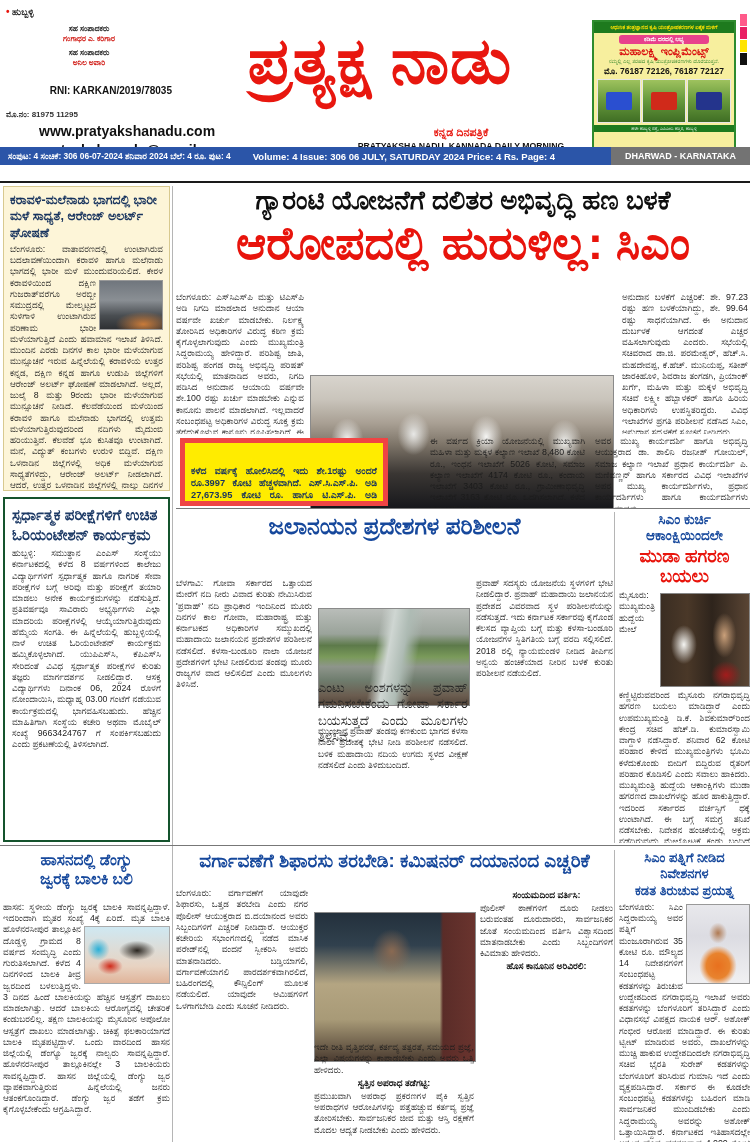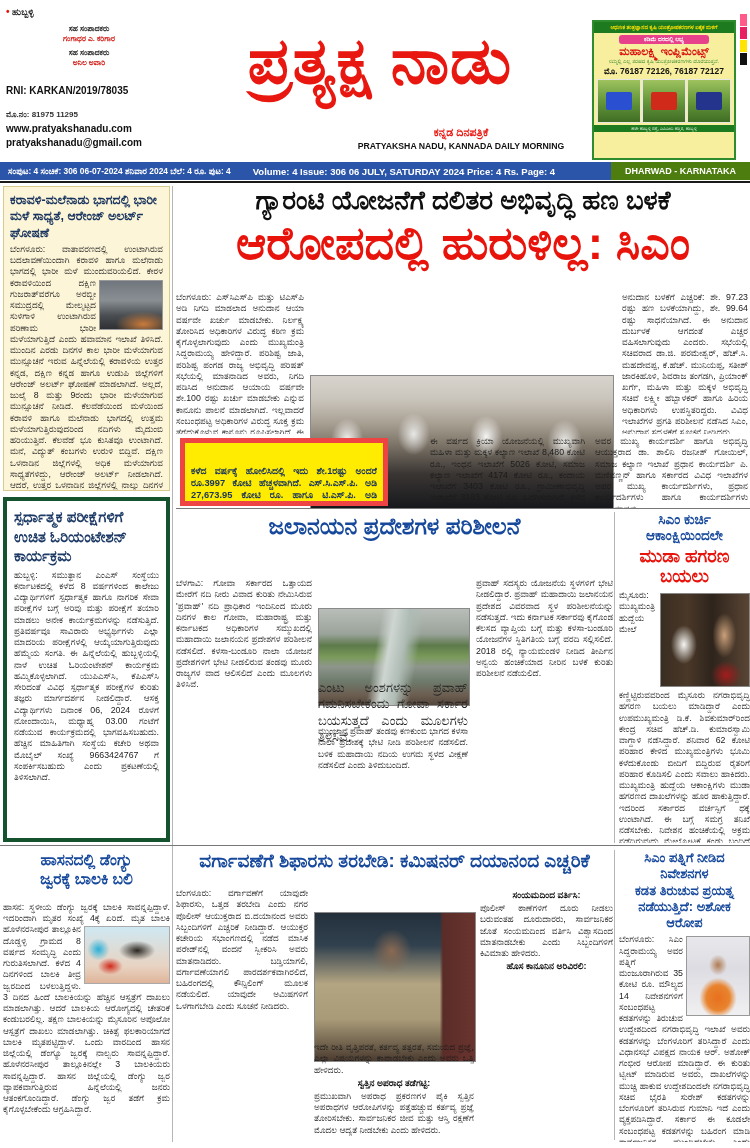--- a/index.html
+++ b/index.html
@@ -9,23 +9,23 @@
   .body-text{font-size:8.8px;line-height:1.28;color:#1c1c1c;text-align:justify;overflow:hidden;}
   .photo{position:relative;overflow:hidden;border:1px solid #8a8a8a;}
 
   
   #mast-left{left:6px;top:6px;width:166px;}
   .city-line{font-size:9px;font-weight:bold;color:#222;}
   .city-dot{color:#e8140c;font-size:10px;}
   .editors{text-align:center;margin-top:6px;line-height:1.35;}
   .ed-label{font-size:7.5px;color:#222;font-weight:bold;}
   .ed-name{font-size:7.5px;color:#d01812;font-weight:bold;}
-  .rni{font-size:10px;font-weight:bold;color:#111;margin-top:16px;}
+  .rni{font-size:10px;font-weight:bold;color:#111;margin-top:16px;text-align:right;}
   .mast-phone{font-size:8px;font-weight:bold;color:#333;margin-top:14px;}
-  .mast-web,.mast-mail{font-size:10px;font-weight:bold;color:#111;margin-top:3px;}
+  .mast-web,.mast-mail{font-size:14px;font-weight:bold;color:#111;margin-top:3px;margin-left:33px;}
   #mast-title{left:168px;top:18px;width:424px;text-align:center;
               font-size:64px;font-weight:900;color:#e8170f;line-height:1.35;letter-spacing:1px;}
   #mast-sub{left:330px;top:126px;width:262px;text-align:center;}
   .sub-kn{color:#e8170f;font-size:11px;font-weight:bold;}
   .sub-en{color:#111;font-size:8.7px;font-weight:bold;margin-top:2px;}
 
   
   #ad-box{left:592px;top:20px;width:144px;height:140px;border:2px solid #2e8b2e;
           background:#f7ef9e;box-sizing:border-box;overflow:hidden;}
   .ad-head{background:#1e7a1e;color:#ffe400;font-size:5.5px;font-weight:bold;text-align:center;padding:2px 1px;}
@@ -39,36 +39,36 @@
           background:linear-gradient(180deg,#9ec25e 0%,#6a9c3e 45%,#3f6e24 100%);position:relative;}
   .ad-img::after{content:"";position:absolute;left:8px;top:12px;width:26px;height:18px;border-radius:2px;}
   .ad-img.plough::after{background:#2a4fd0;}
   .ad-img.rotav::after{background:#d02a1a;}
   .ad-img.trail::after{background:#24348c;}
   .ad-foot{background:#1e7a1e;color:#fff;font-size:4.6px;text-align:center;margin-top:2px;padding:1px;}
   #regmarks{left:740px;top:14px;width:7px;}
   #regmarks div{width:7px;height:12px;margin-bottom:1px;}
 
   
-  #infobar{left:0;top:162px;width:750px;height:18px;background:#2b55a8;display:flex;align-items:center;}
+  #infobar{left:0;top:147px;width:750px;height:18px;background:#2b55a8;display:flex;align-items:center;}
   .ib-kn{color:#fff;font-size:8.4px;font-weight:bold;padding-left:8px;white-space:nowrap;}
   .ib-en{color:#fff;font-size:9.5px;font-weight:bold;margin-left:22px;white-space:nowrap;}
-  .ib-region{margin-left:auto;background:#4d7c0f;color:#fff;font-size:9px;font-weight:bold;
+  .ib-region{margin-left:auto;background:#737373;color:#fff;font-size:9px;font-weight:bold;
              height:18px;line-height:18px;padding:0 14px;}
   #toprule{left:0;top:181px;width:750px;height:2px;background:#1a1a1a;}
 
   
   #art-weather{left:3px;top:186px;width:167px;height:305px;background:#fdf5d8;
                border:1px solid #d8c98f;box-sizing:border-box;padding:5px 6px;overflow:hidden;}
   .weather-head{font-size:12.5px;font-weight:bold;color:#17335e;line-height:1.3;}
   #weather-photo{float:right;width:62px;height:48px;margin:2px 0 2px 3px;border:1px solid #999;
      background:radial-gradient(ellipse 40px 18px at 70% 90%,#c97b3a 0%,rgba(201,123,58,0) 70%),
                 linear-gradient(180deg,#70767d 0%,#8a8f94 40%,#4a4e52 72%,#2e3033 100%);}
   #art-orient{left:3px;top:497px;width:167px;height:345px;background:#fff;
-              border:4px solid #14532d;box-sizing:border-box;padding:6px 7px;overflow:hidden;}
+              border:2px solid #14532d;box-sizing:border-box;padding:6px 7px;overflow:hidden;}
   .orient-head{font-size:15px;font-weight:bold;color:#1d3a66;line-height:1.3;}
 
   
   .vdiv{width:1px;background:#b5b5b5;}
   .hdiv{height:1px;background:#777;}
 
   
   #art-main{left:176px;top:186px;width:574px;height:322px;}
   .main-kicker{font-size:26px;font-weight:bold;color:#0f0f0f;text-align:center;line-height:1.15;}
   .main-head{font-size:46px;font-weight:900;color:#e8140c;text-align:center;line-height:1.05;margin-top:3px;}
@@ -273,21 +273,20 @@
       <div class="body-text">ಪೊಲೀಸ್ ಠಾಣೆಗಳಿಗೆ ದೂರು ನೀಡಲು ಬರುವಂತಹ ದೂರುದಾರರು, ಸಾರ್ವಜನಿಕರ ಜೊತೆ ಸಂಯಮದಿಂದ ವರ್ತಿಸಿ ವಿಶ್ವಾಸದಿಂದ ಮಾತನಾಡಬೇಕು ಎಂದು ಸಿಬ್ಬಂದಿಗಳಿಗೆ ಕಿವಿಮಾತು ಹೇಳಿದರು.</div>
       <div class="subhead">ಹೊಸ ಕಾನೂನಿನ ಅರಿವಿರಲಿ:</div>
     </div>
   </div>
 
   <div class="abs vdiv" style="left:614px;top:850px;height:290px;"></div>
 
   <div class="abs" id="art-ashok">
     <div class="ashok-head">ಸಿಎಂ ಪತ್ನಿಗೆ ನೀಡಿದ ನಿವೇಶನಗಳ</div>
     <div class="ashok-head">ಕಡತ ತಿರುಚುವ ಪ್ರಯತ್ನ</div>
-    <div class="ashok-head">ನಡೆಯುತ್ತಿದೆ: ಅಶೋಕ ಆರೋಪ</div>
     <div class="body-text" style="margin-top:3px;">
       <span id="ashok-photo"></span>
       <span>ಬೆಂಗಳೂರು: ಸಿಎಂ ಸಿದ್ದರಾಮಯ್ಯ ಅವರ ಪತ್ನಿಗೆ ಮಂಜೂರಾಗಿರುವ 35 ಕೋಟಿ ರೂ. ಮೌಲ್ಯದ 14 ನಿವೇಶನಗಳಿಗೆ ಸಂಬಂಧಪಟ್ಟ ಕಡತಗಳನ್ನು ತಿರುಚುವ ಉದ್ದೇಶದಿಂದ ನಗರಾಭಿವೃದ್ಧಿ ಇಲಾಖೆ ಅವರು ಕಡತಗಳನ್ನು</span>
       <span>ಬೆಂಗಳೂರಿಗೆ ತರಿಸಿದ್ದಾರೆ ಎಂದು ವಿಧಾನಸಭೆ ವಿಪಕ್ಷದ ನಾಯಕ ಆರ್. ಅಶೋಕ್ ಗಂಭೀರ ಆರೋಪ ಮಾಡಿದ್ದಾರೆ. ಈ ಕುರಿತು ಟ್ವೀಟ್ ಮಾಡಿರುವ ಅವರು, ದಾಖಲೆಗಳನ್ನು ಮುಚ್ಚಿ ಹಾಕುವ ಉದ್ದೇಶದಿಂದಲೇ ನಗರಾಭಿವೃದ್ಧಿ ಸಚಿವ ಭೈರತಿ ಸುರೇಶ್ ಕಡತಗಳನ್ನು ಬೆಂಗಳೂರಿಗೆ ತರಿಸಿರುವ ಗುಮಾನಿ ಇದೆ ಎಂದು ವ್ಯಕ್ತಪಡಿಸಿದ್ದಾರೆ. ಸರ್ಕಾರ ಈ ಕೂಡಲೇ ಸಂಬಂಧಪಟ್ಟ ಕಡತಗಳನ್ನು ಬಹಿರಂಗ ಮಾಡಿ ಸಾರ್ವಜನಿಕರ ಮುಂದಿಡಬೇಕು ಎಂದು ಸಿದ್ದರಾಮಯ್ಯ ಅವರನ್ನು ಅಶೋಕ್ ಒತ್ತಾಯಿಸಿದ್ದಾರೆ. ಕರ್ನಾಟಕದ ಇತಿಹಾಸದಲ್ಲೇ ಅತ್ಯಂತ ದೊಡ್ಡ ಹಗರಣವಾದ 4,000 ಕೋಟಿ ಮೌಲ್ಯದ ಮುಡಾ ಹಗರಣದಲ್ಲಿ ದಿನಕ್ಕೊಂದು ಕರ್ಮಕಾಂಡ ಬಯಲಾಗುತ್ತಿದೆ ಎಂದು ಆಕ್ರೋಶ ವ್ಯಕ್ತಪಡಿಸಿದ್ದಾರೆ.</span>
     </div>
 
   </div>
 
 </div>
 

